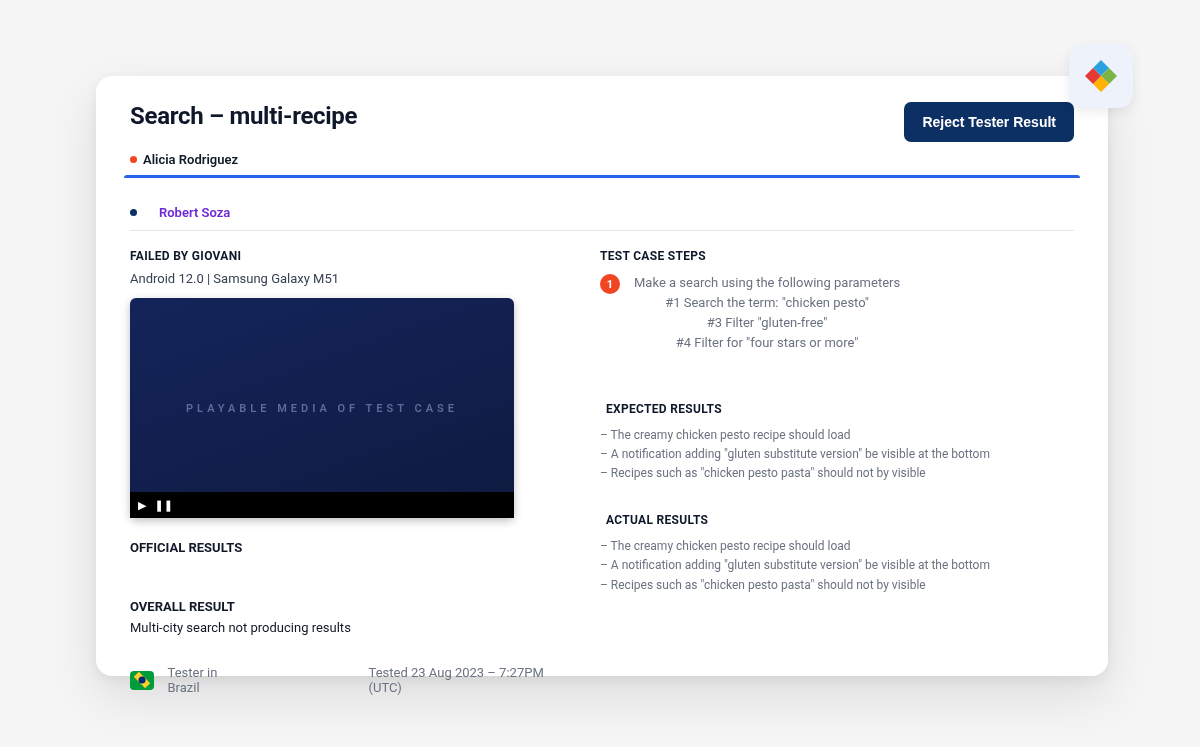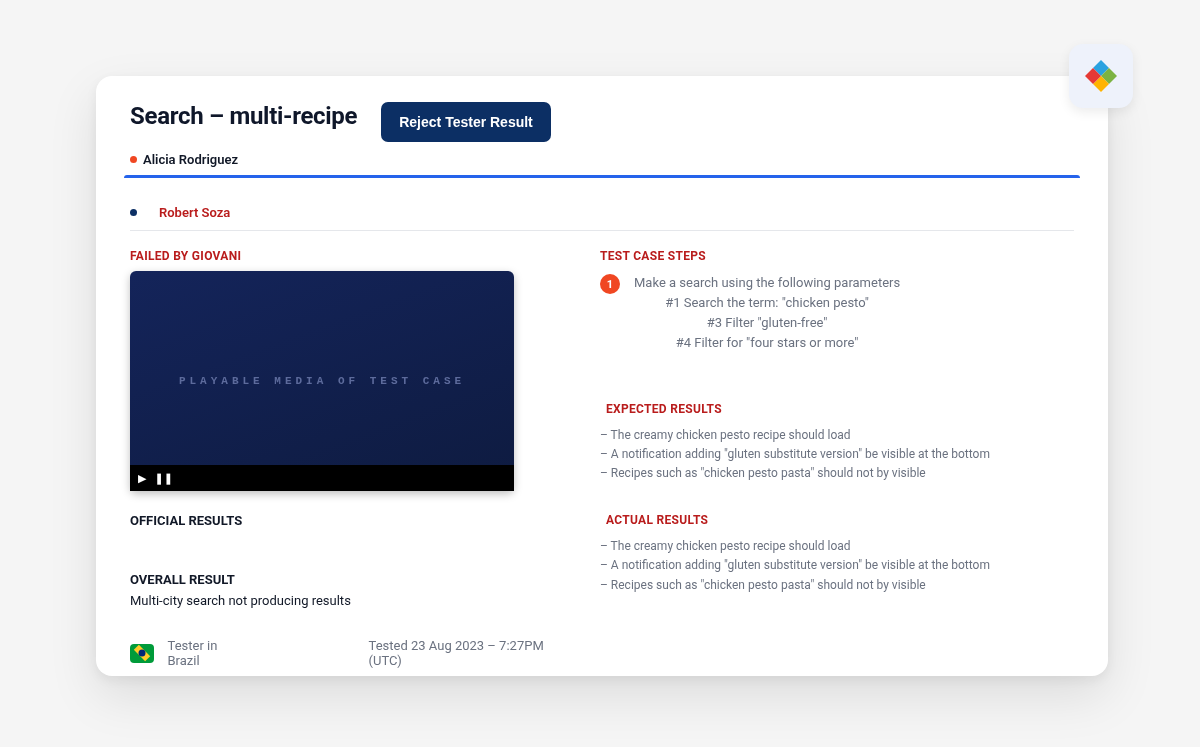--- a/index.html
+++ b/index.html
@@ -17,22 +17,22 @@
     top: 76px;
     width: 1012px;
     height: 600px;
     background: #fff;
     border-radius: 16px;
     box-shadow: 0 20px 50px rgba(0,0,0,0.10), 0 4px 12px rgba(0,0,0,0.06);
     padding: 26px 34px 22px 34px;
   }
   .header-row {
     display: flex;
+    justify-content: space-between;
     align-items: flex-start;
-    gap: 24px;
   }
   .title {
     font-size: 24px;
     font-weight: 700;
     color: #0f172a;
     letter-spacing: -0.3px;
   }
   .reject-btn {
     background: #0c2f64;
     color: #fff;
@@ -59,41 +59,41 @@
     font-weight: 600;
     cursor: pointer;
     position: relative;
   }
   .tab .dot {
     width: 7px; height: 7px; border-radius: 50%;
   }
   .tab .dot.orange { background: #f04722; }
   .tab .dot.navy { background: #0c2f64; }
   .tab.active { color: #111827; }
-  .tab.inactive { color: #b91c1c; font-weight: 600; gap: 22px; }
+  .tab.inactive { color: #6d28d9; font-weight: 600; gap: 22px; }
   .tab.active::after {
     content: "";
     position: absolute;
     left: -6px; right: -6px; bottom: -1px;
     height: 3px;
     background: #2563eb;
     border-radius: 3px 3px 0 0;
   }
   .content {
     display: flex;
     gap: 30px;
     margin-top: 18px;
   }
   .left-col { width: 430px; flex: 0 0 430px; }
   .right-col { flex: 1; padding-left: 10px; }
   .section-label {
     font-size: 12px;
     font-weight: 700;
     letter-spacing: 0.3px;
-    color: #b91c1c;
+    color: #0f172a;
     margin-bottom: 8px;
   }
   .device-line {
     font-size: 13px;
     color: #374151;
     margin-bottom: 12px;
   }
   .media-box {
     width: 384px;
     height: 220px;
@@ -103,21 +103,20 @@
     display: flex;
     align-items: center;
     justify-content: center;
     box-shadow: 0 3px 8px rgba(0,0,0,0.25);
   }
   .media-text {
     color: #5d6b9c;
     font-size: 11px;
     letter-spacing: 4px;
     font-weight: 600;
-    font-family: Liberation Mono, monospace;
   }
   .media-controls {
     position: absolute;
     left: 0; right: 0; bottom: 0;
     height: 26px;
     background: #000;
     display: flex;
     align-items: center;
     padding: 0 8px;
     gap: 8px;
@@ -236,20 +235,21 @@
     <div class="tab inactive">
       <span class="dot navy"></span>
       <span>Robert Soza</span>
     </div>
   </div>
 
   <div class="content">
 
     <div class="left-col">
       <div class="section-label">FAILED BY GIOVANI</div>
+      <div class="device-line">Android 12.0 | Samsung Galaxy M51</div>
 
       <div class="media-box">
         <div class="media-text">PLAYABLE MEDIA OF TEST CASE</div>
         <div class="media-controls">
           <span class="ctrl-icon">▶</span>
           <span class="ctrl-icon">❚❚</span>
         </div>
       </div>
 
       <div class="subheading">OFFICIAL RESULTS</div>

